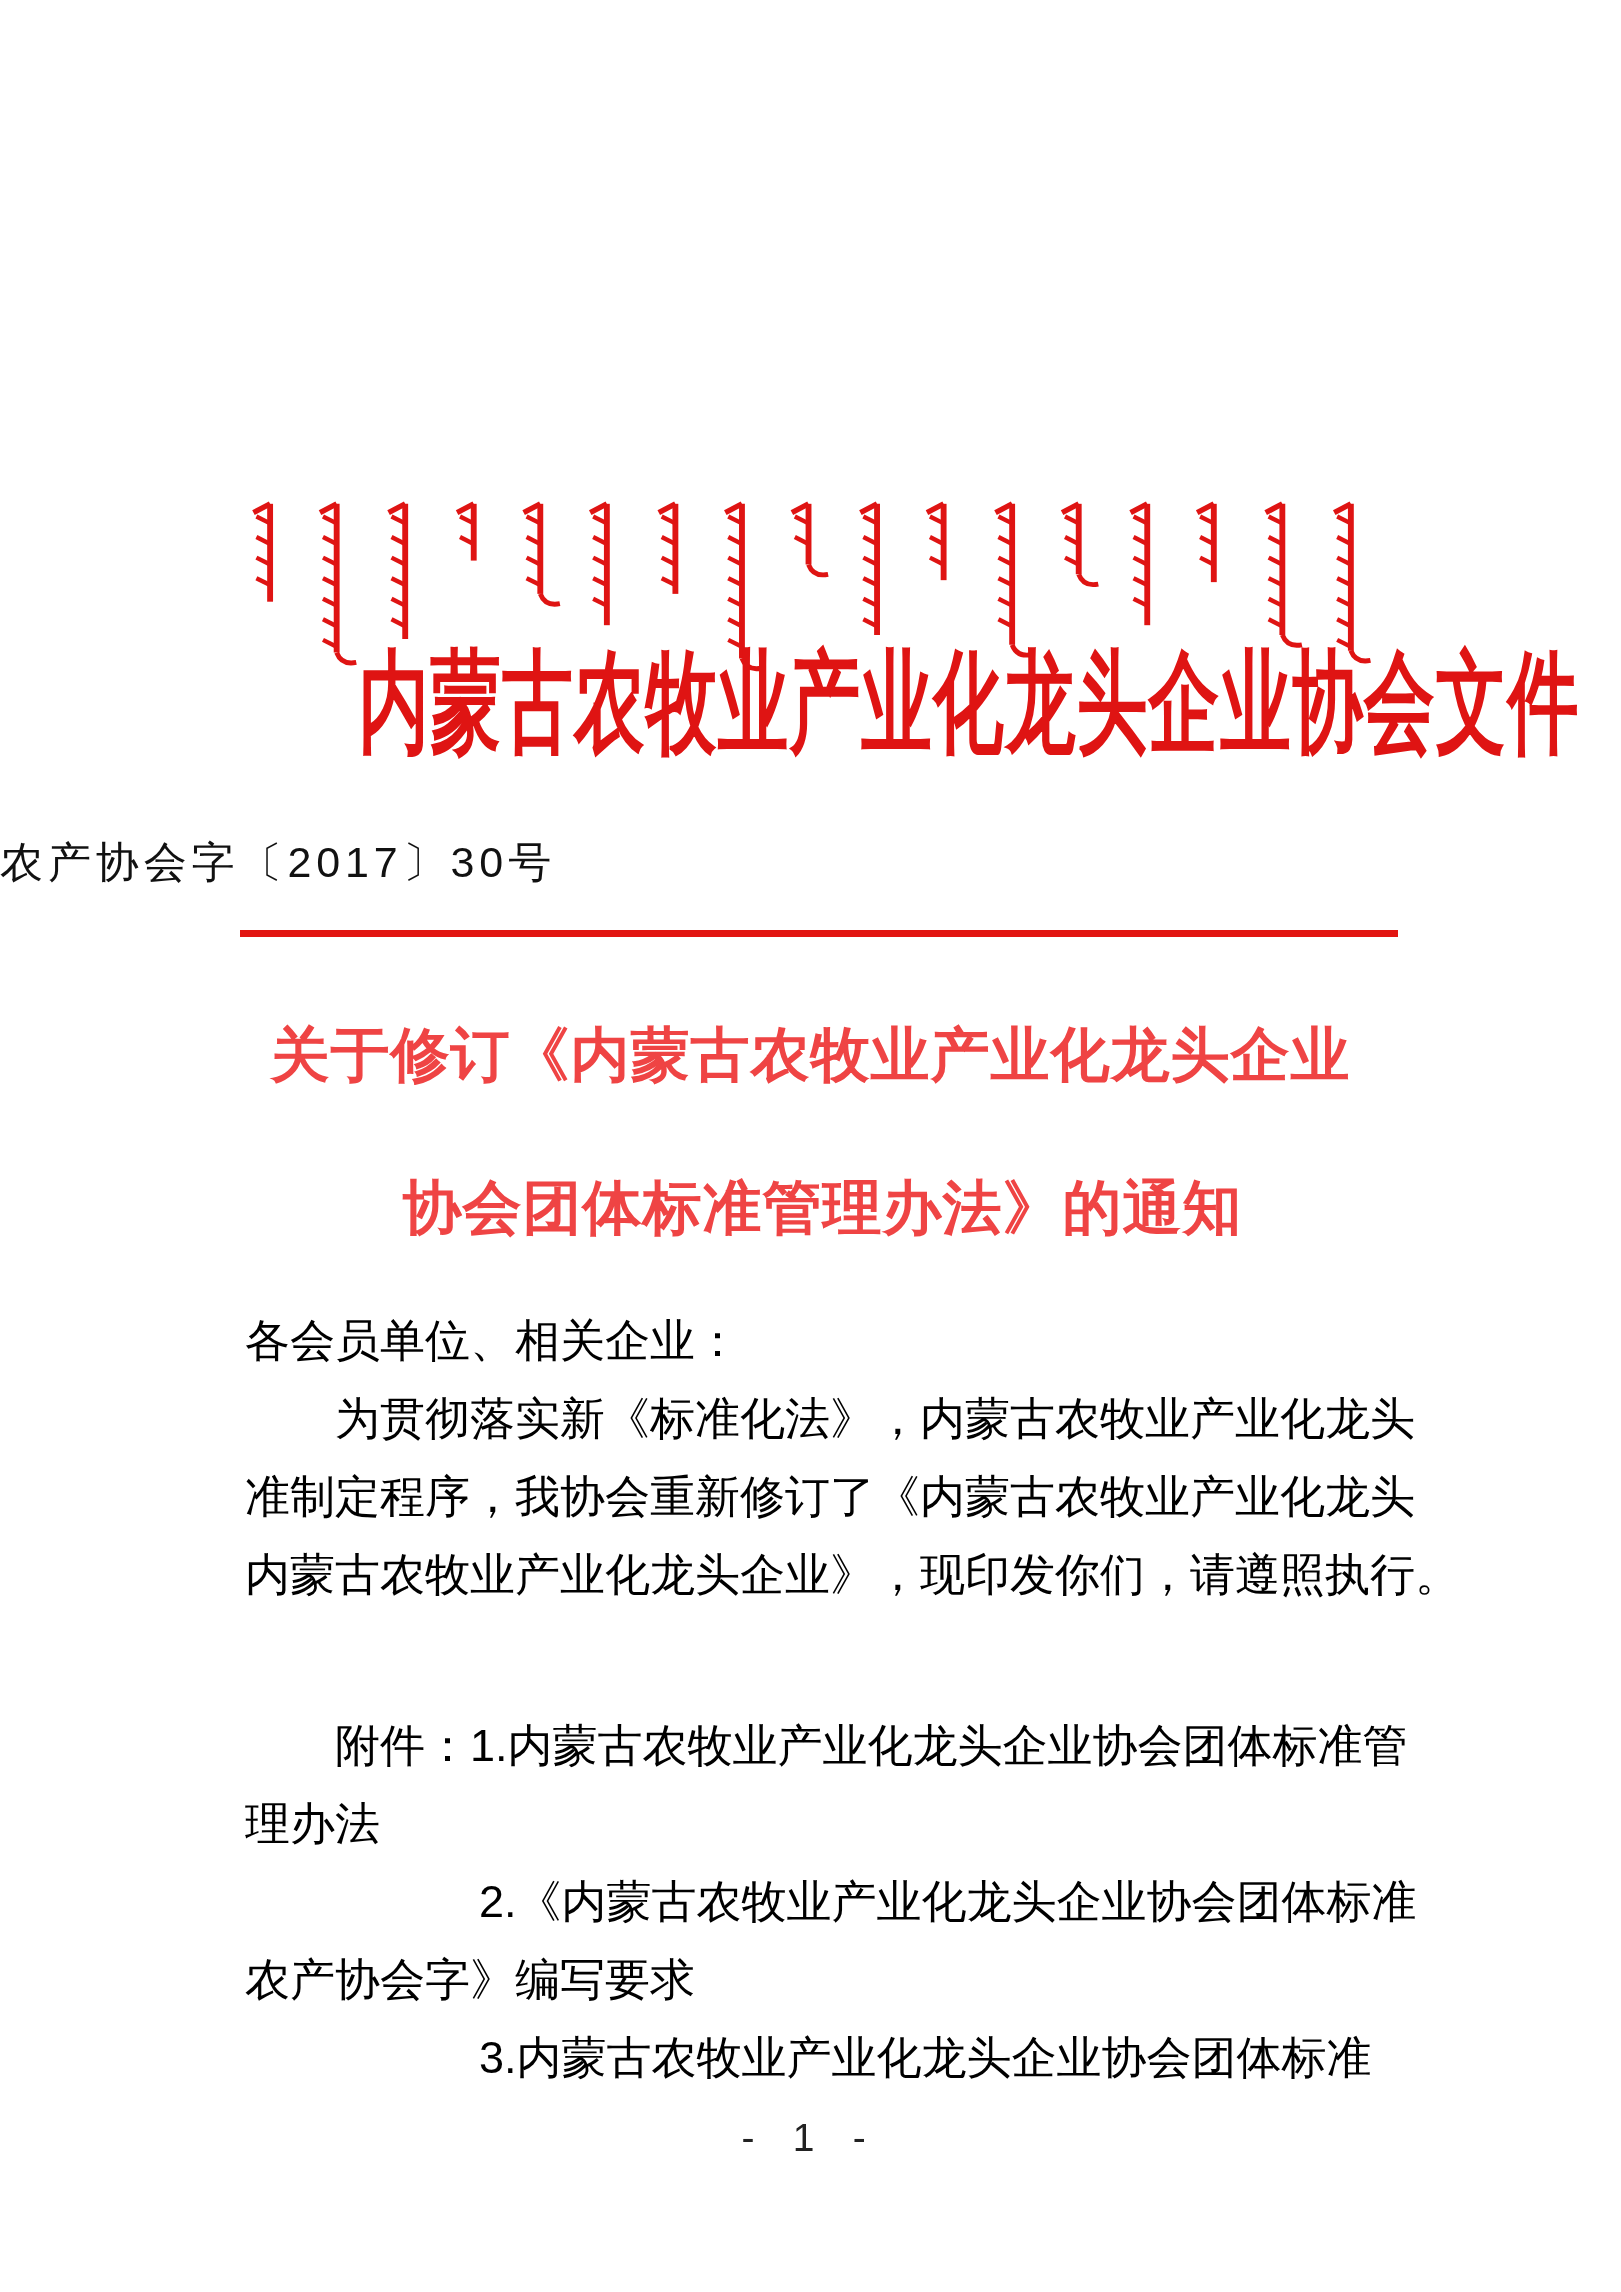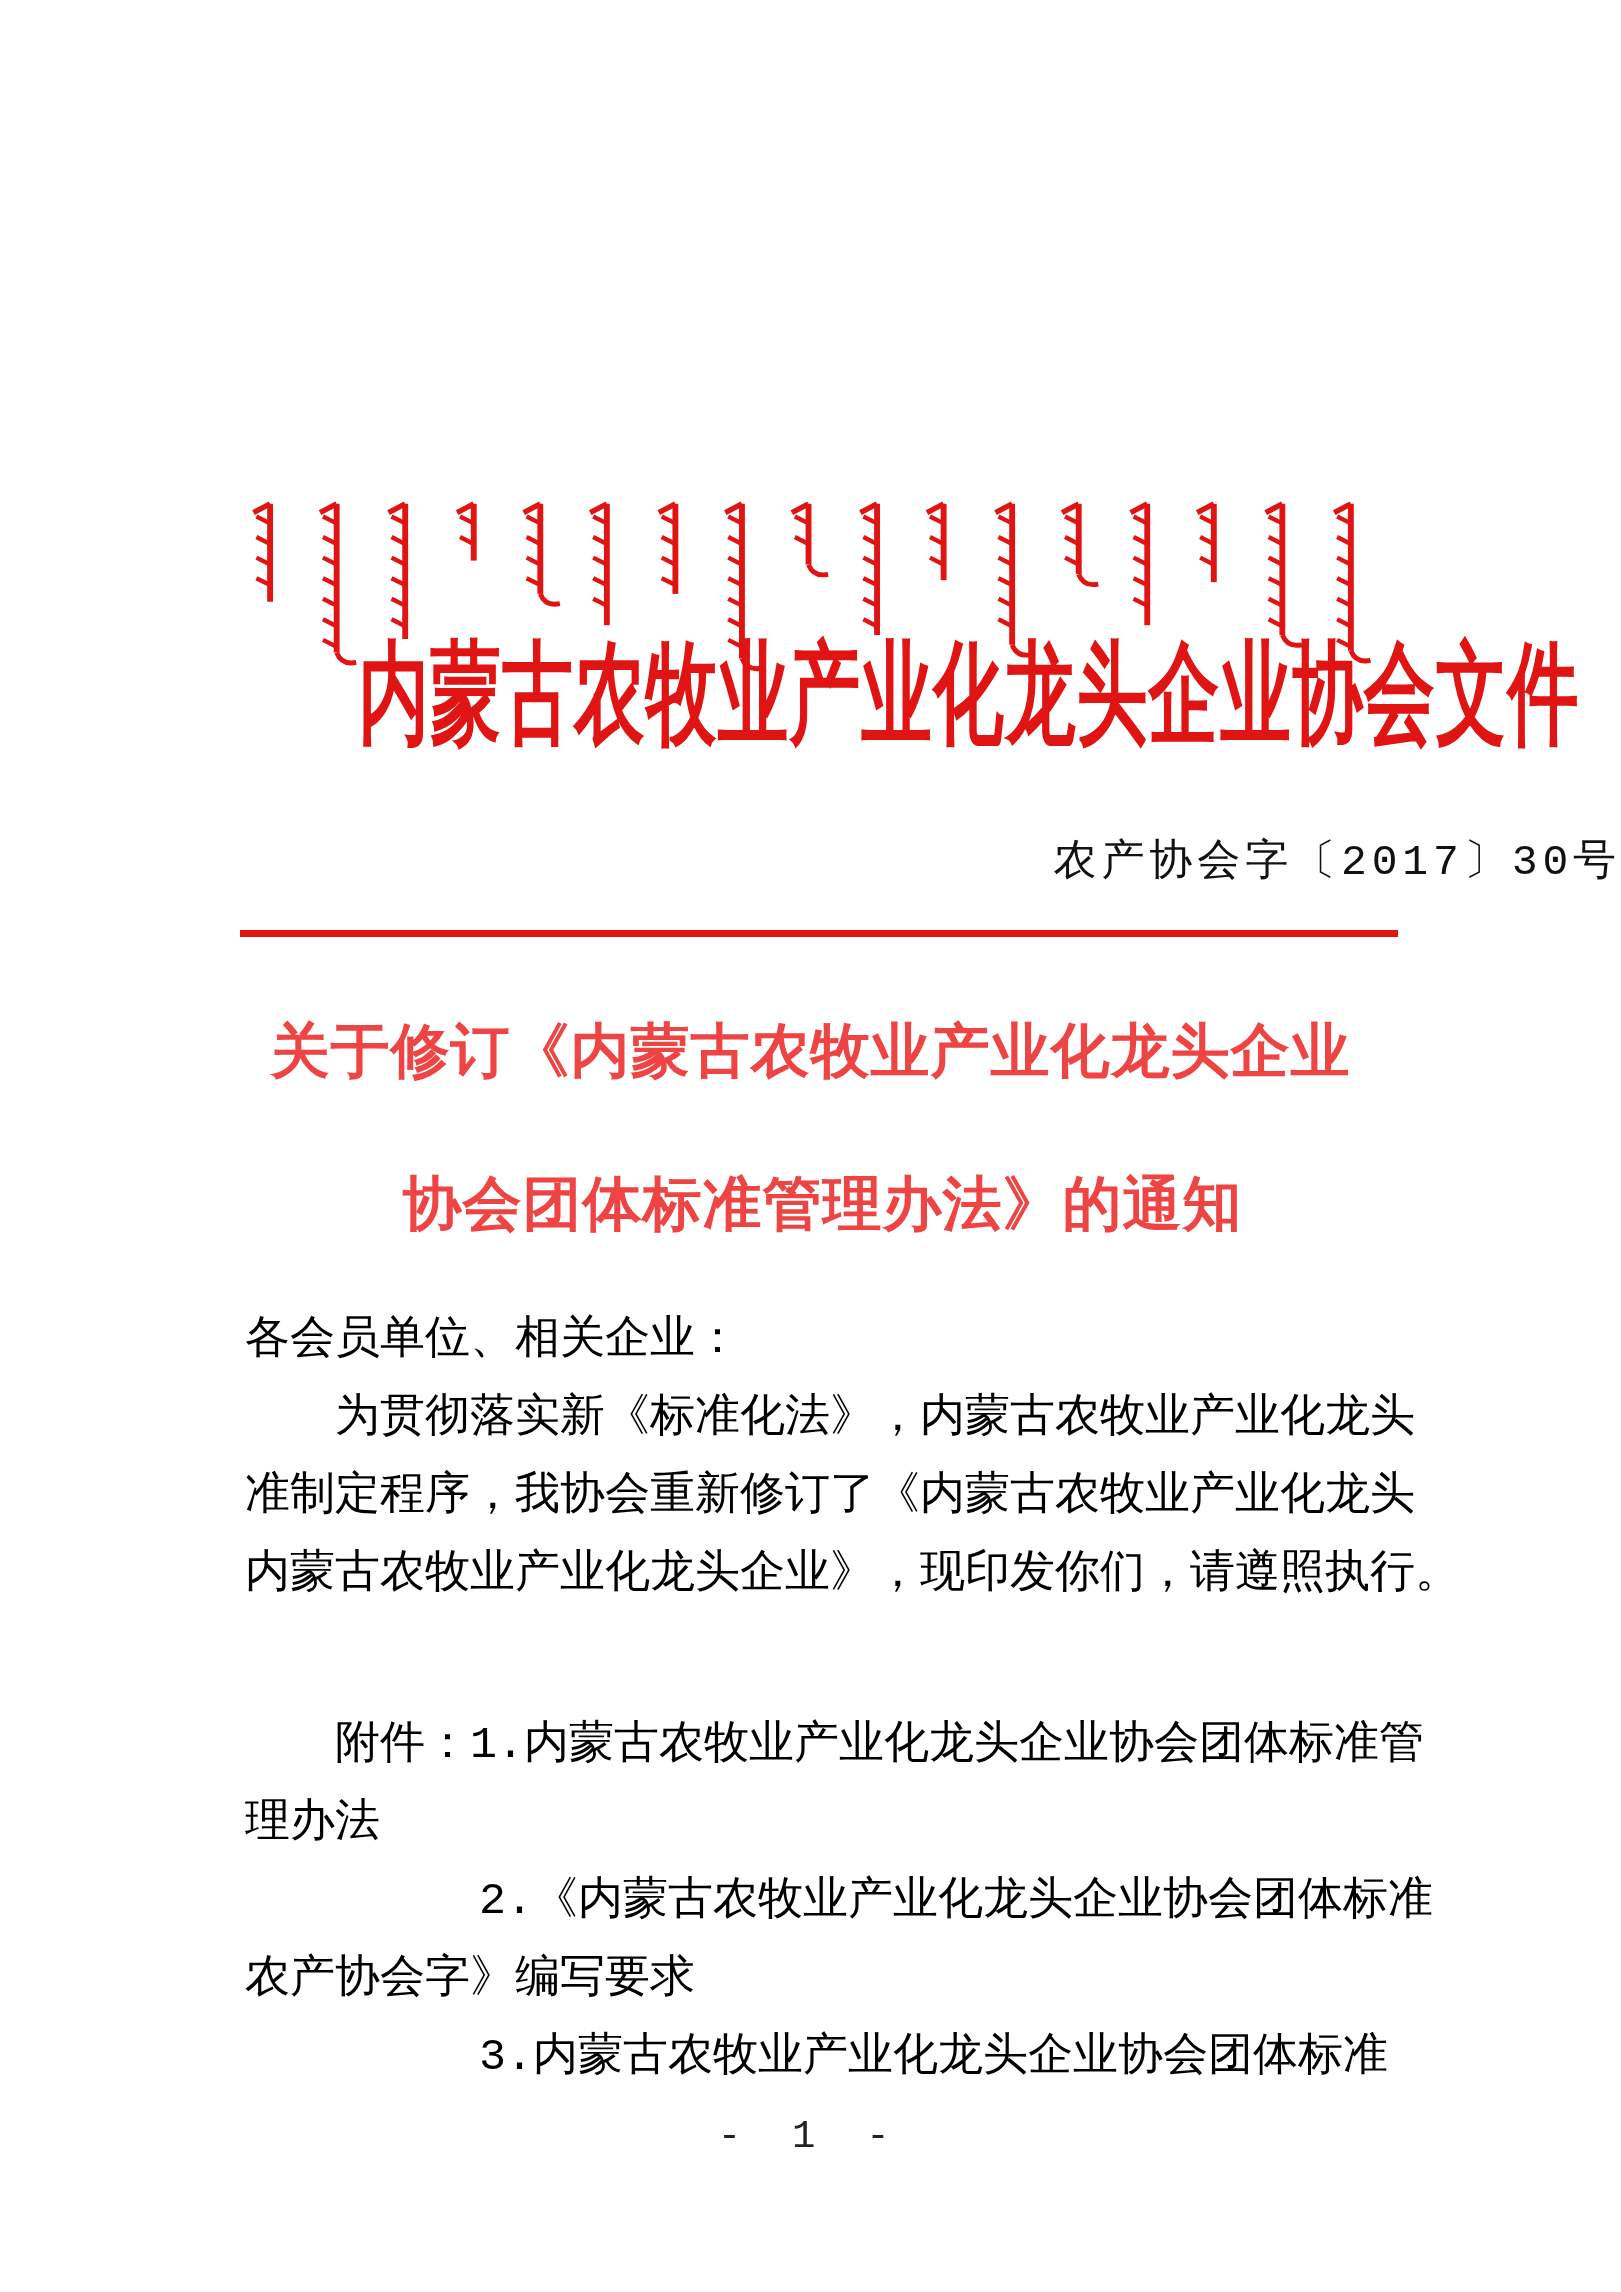--- a/index.html
+++ b/index.html
@@ -6,21 +6,21 @@
     margin: 0;
     padding: 0;
     background: #ffffff;
   }
   .page {
     position: relative;
     width: 1621px;
     height: 2293px;
     background: #ffffff;
     overflow: hidden;
-    font-family: Liberation Mono, monospace;
+    font-family: Liberation Sans, sans-serif;
     color: #161616;
   }
 
   
   .mongolian-band {
     position: absolute;
     top: 495px;
     left: 230px;
     width: 1206px;
     height: 186px;
@@ -45,21 +45,21 @@
     transform-origin: center center;
     letter-spacing: 2px;
   }
 
   
   .doc-number {
     position: absolute;
     top: 833px;
     left: 0;
     width: 100%;
-    text-align: right;
+    text-align: left;
     font-size: 43px;
     line-height: 59px;
     letter-spacing: 4.9px;
     color: #111111;
   }
 
   
   .red-rule {
     position: absolute;
     top: 930px;

